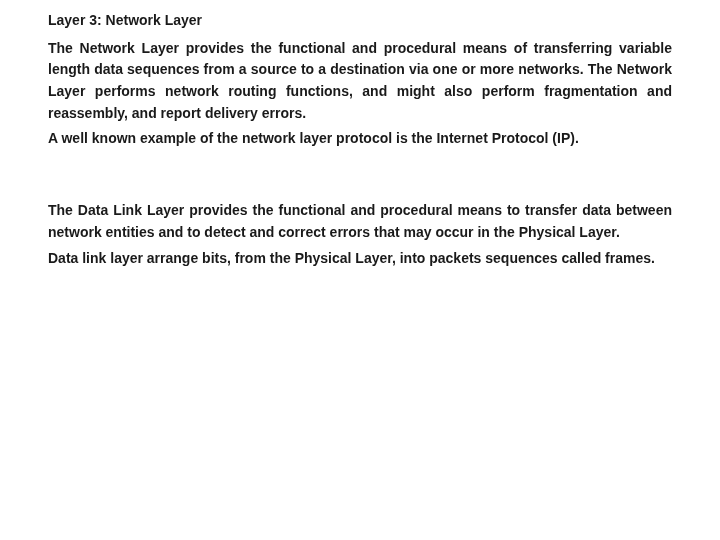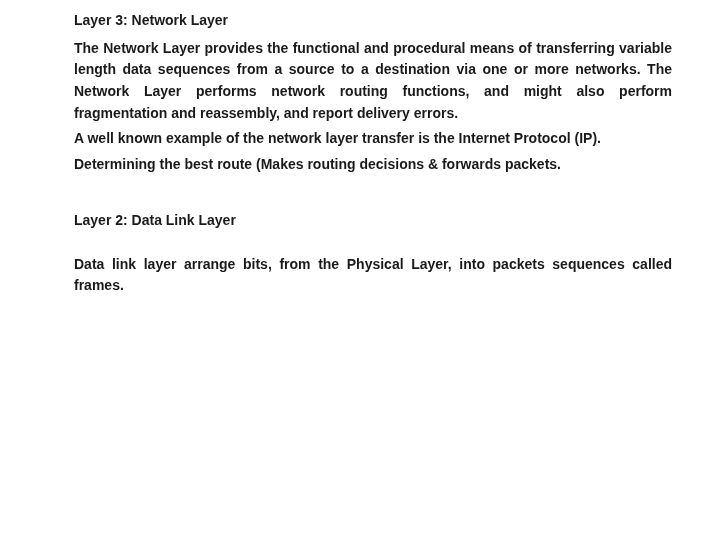--- a/index.html
+++ b/index.html
@@ -14,21 +14,20 @@
       background: #ffffff;
       font-family: Arial, sans-serif;
       font-size: 14px;
       color: #1a1a1a;
       padding: 10px 48px 20px 48px;
       line-height: 1.55;
     }
 
     .section {
       margin-bottom: 18px;
-      margin-left: 26px;
     }
 
     .section-title {
       font-weight: bold;
       margin-bottom: 6px;
     }
 
     .section-body p {
       margin-bottom: 4px;
       text-align: justify;
@@ -39,26 +38,25 @@
       height: 16px;
     }
   </style>
 </head>
 <body>
 
 <div class="section">
   <div class="section-title">Layer 3: Network Layer</div>
   <div class="section-body">
     <p>The Network Layer provides the functional and procedural means of transferring variable length data sequences from a source to a destination via one or more networks. The Network Layer performs network routing functions, and might also perform fragmentation and reassembly, and report delivery errors.</p>
-    <p>A well known example of the network layer transfer is the Internet Protocol (IP).</p>
-    <p>Determining the best route (Makes routing decisions &amp; forwards packets.</p>
+    <p>A well known example of the network layer protocol is the Internet Protocol (IP).</p>
   </div>
 </div>
 
 <div class="spacer"></div>
 
 <div class="section">
-  <div class="section-title">Layer 2: Data Link  Layer</div>
   <div class="spacer"></div>
   <div class="section-body">
+    <p>The Data Link Layer provides the functional and procedural means to transfer data between network entities and to detect and correct errors that may occur in the Physical Layer.</p>
     <p>Data link layer arrange bits, from the Physical Layer, into packets sequences called frames.</p>
   </div>
 </div>
 
 </body></html>

